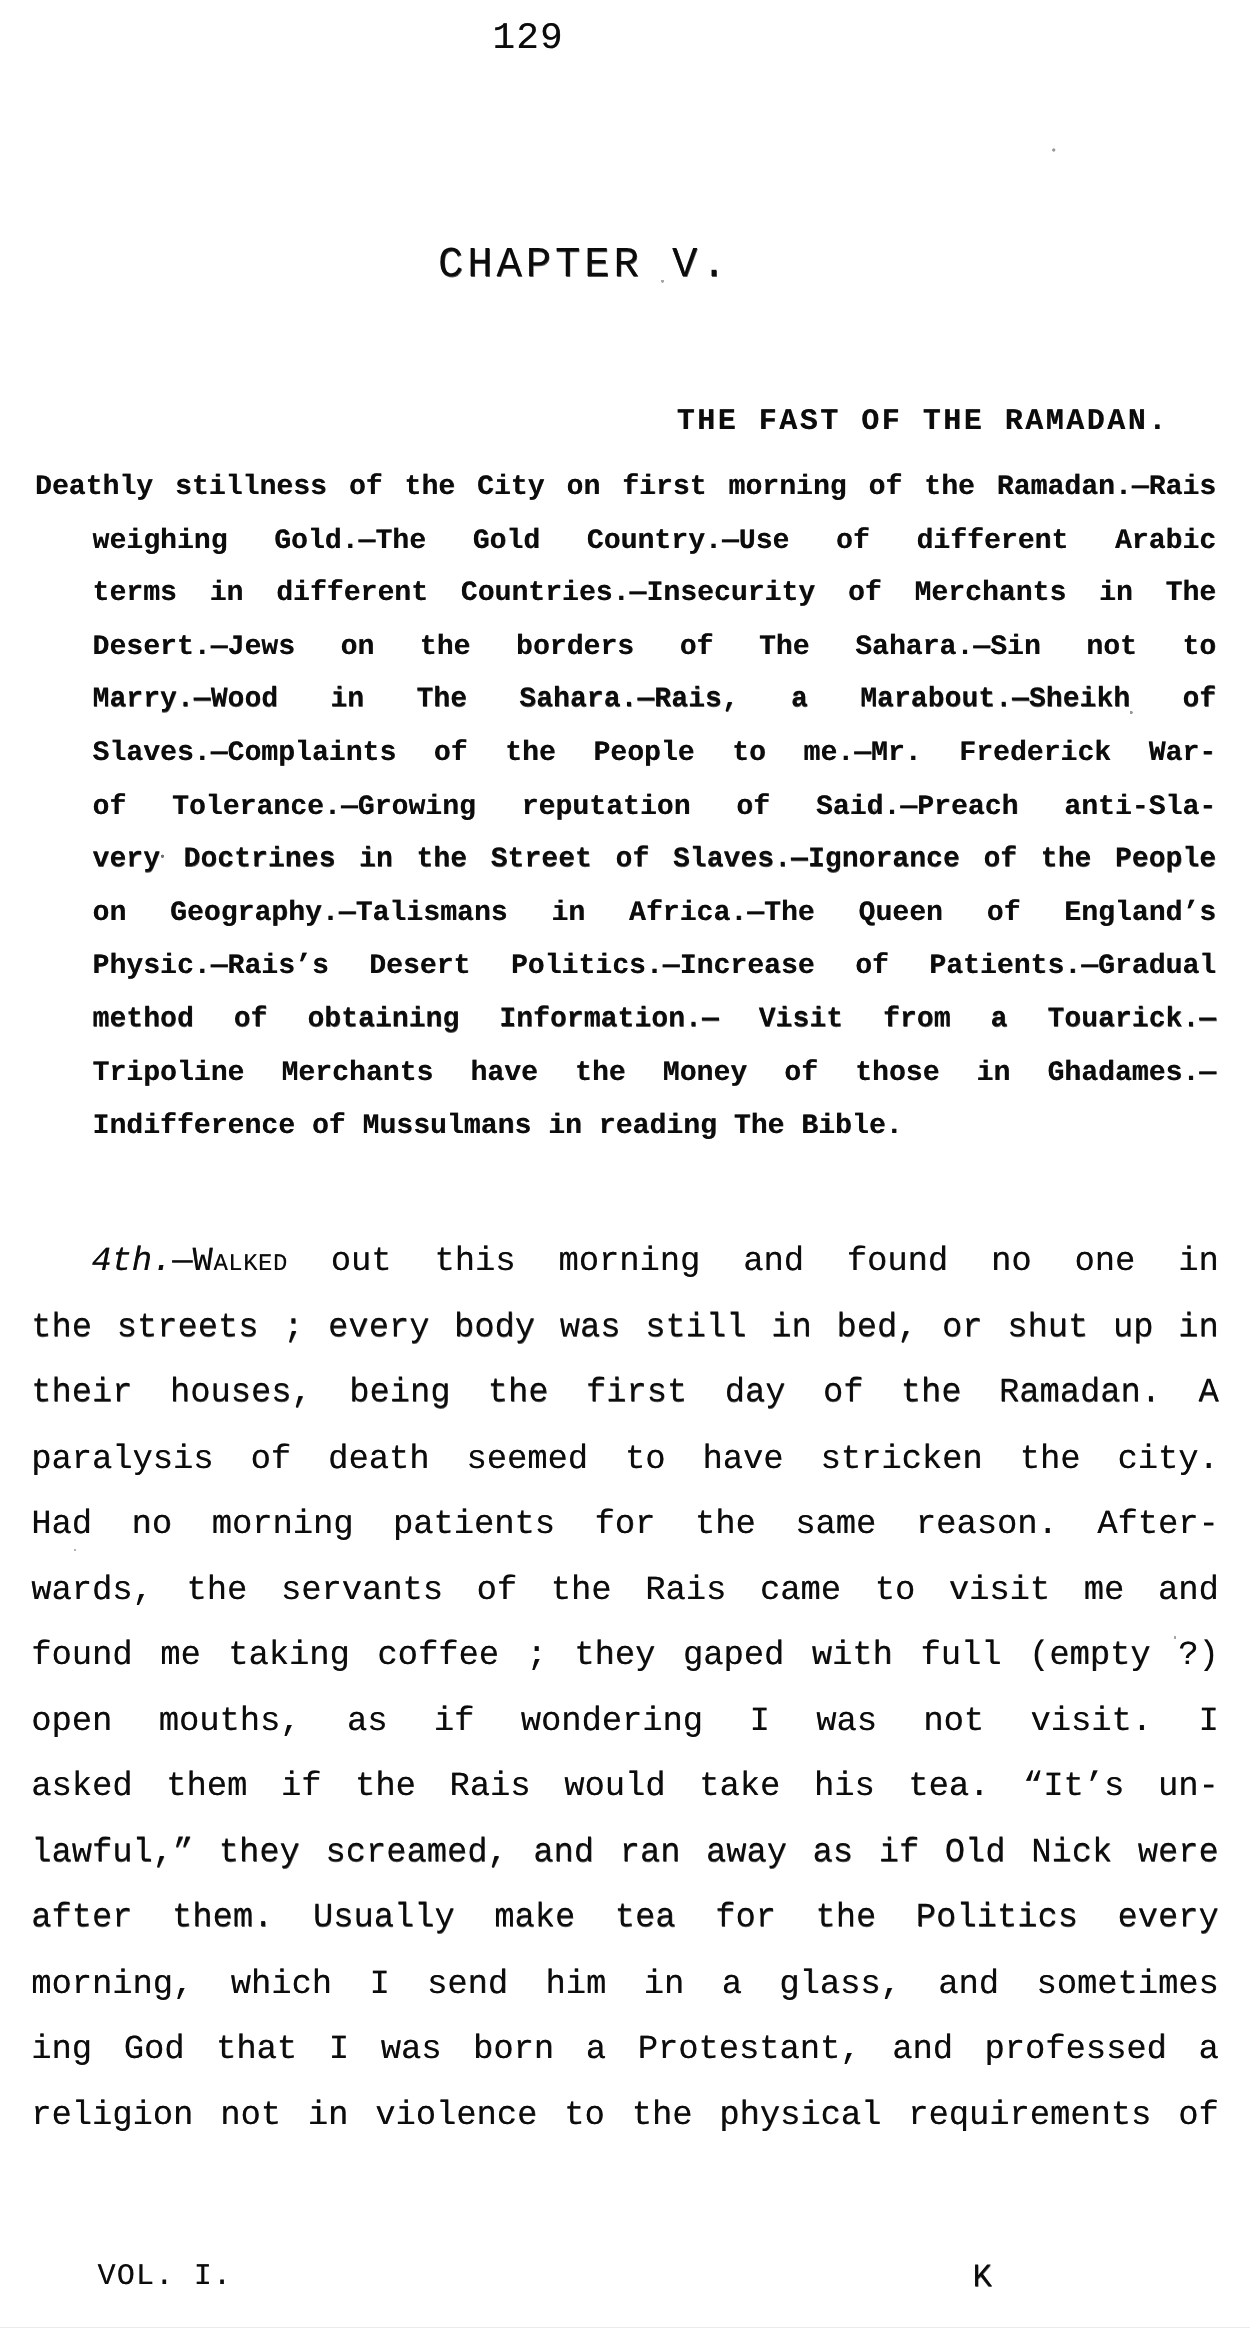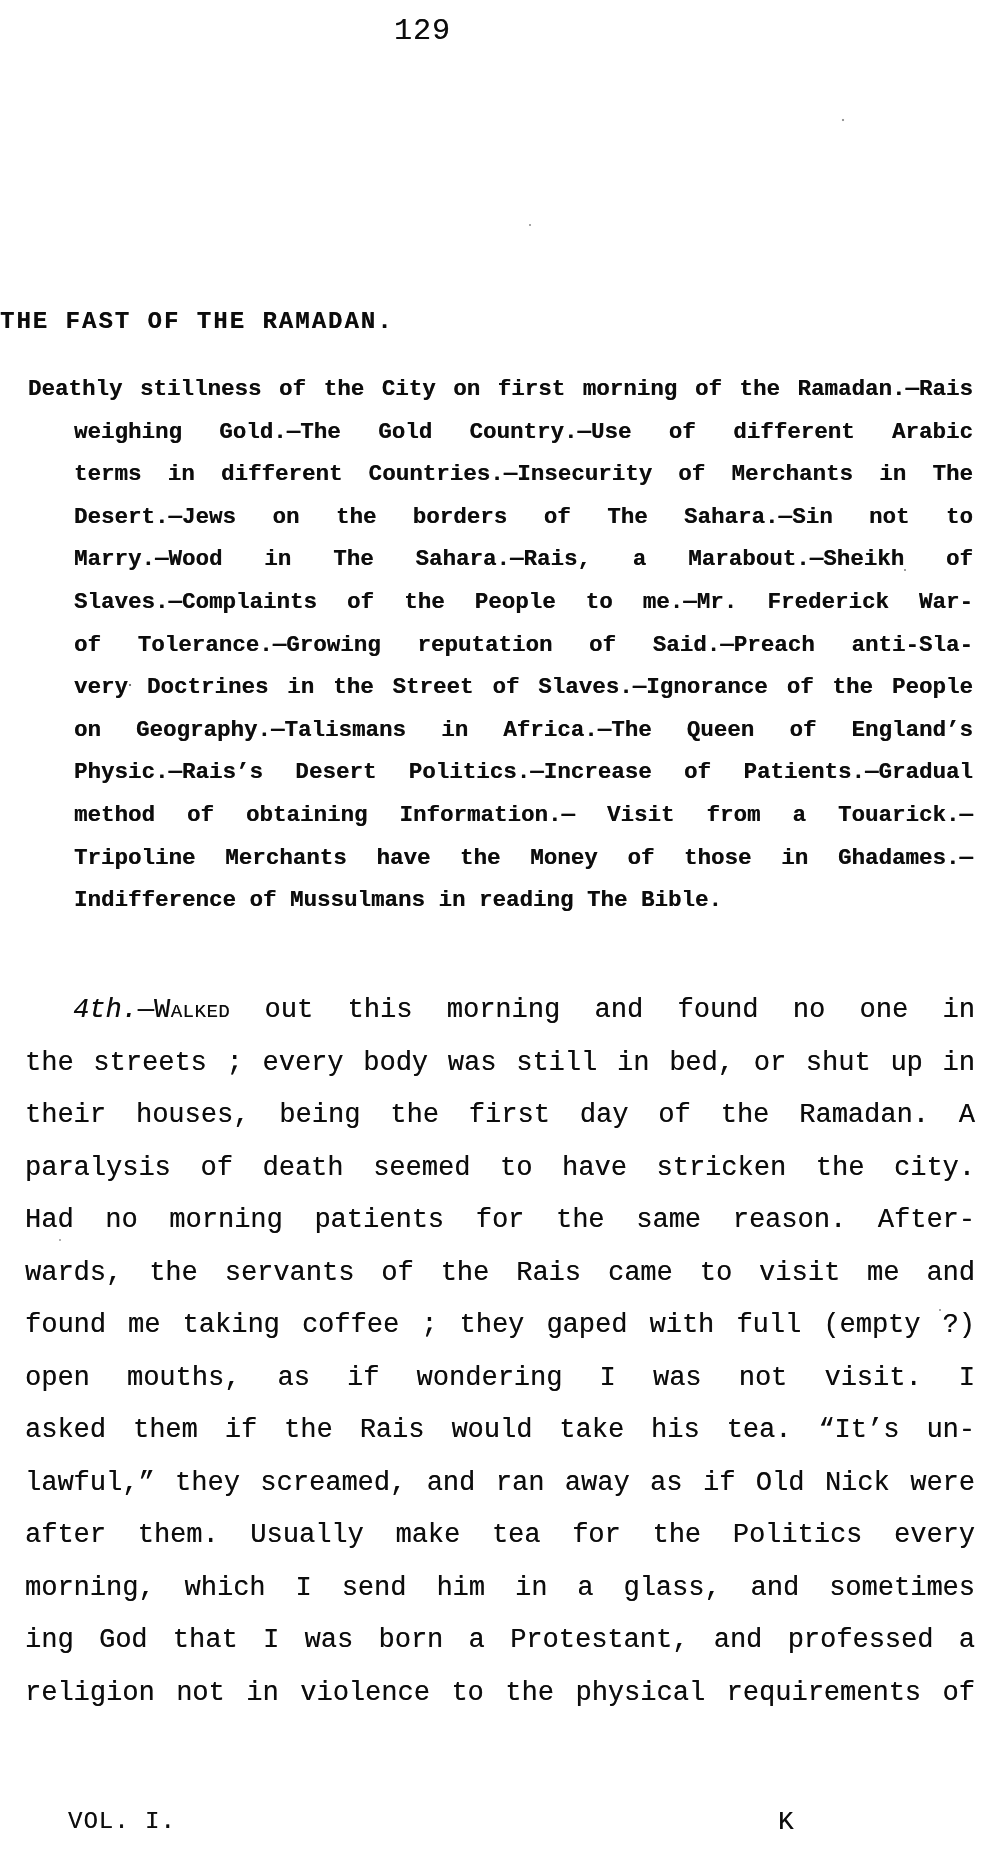--- a/index.html
+++ b/index.html
@@ -33,23 +33,23 @@
     position: absolute;
     top: 194px; left: 0; width: 935px;
     margin: 0;
     text-align: center;
     font-size: 34px;
     font-weight: normal;
     letter-spacing: 3px;
   }
   .chapter-subheading {
     position: absolute;
-    top: 308px; left: 0; width: 935px;
+    top: 324px; left: 0; width: 935px;
     margin: 0;
-    text-align: left;
+    text-align: right;
     font-size: 24px;
     font-weight: bold;
     letter-spacing: 2px;
   }
   .summary {
     position: absolute;
     top: 368px; left: 28px; width: 945px;
     font-size: 22.5px;
     font-weight: bold;
   }
@@ -74,30 +74,31 @@
     text-justify: inter-word;
   }
   .b-line.first-line { text-indent: 48px; }
   .smallcaps { font-variant: small-caps; letter-spacing: 0.5px; }
   .footer {
     position: absolute;
     top: 1802px; left: 0; width: 1000px;
     font-size: 24px;
     line-height: 40px;
   }
-  .footer-volume { position: absolute; left: 68px; letter-spacing: 1px; }
+  .footer-volume { position: absolute; left: 78px; letter-spacing: 1px; }
   .footer-signature { position: absolute; left: 778px; font-size: 26px; }
 </style>
 </head>
 <body>
 
 <div class="page">
 
   <div class="page-number">129</div>
 
+  <h1 class="chapter-heading">CHAPTER V.</h1>
 
   <h2 class="chapter-subheading">THE FAST OF THE RAMADAN.</h2>
 
   <div class="summary">
     <div class="s-line">Deathly stillness of the City on first morning of the Ramadan.—Rais</div>
     <div class="s-line indent">weighing Gold.—The Gold Country.—Use of different Arabic</div>
     <div class="s-line indent">terms in different Countries.—Insecurity of Merchants in The</div>
     <div class="s-line indent">Desert.—Jews on the borders of The Sahara.—Sin not to</div>
     <div class="s-line indent">Marry.—Wood in The Sahara.—Rais, a Marabout.—Sheikh of</div>
     <div class="s-line indent">Slaves.—Complaints of the People to me.—Mr. Frederick War-</div>

